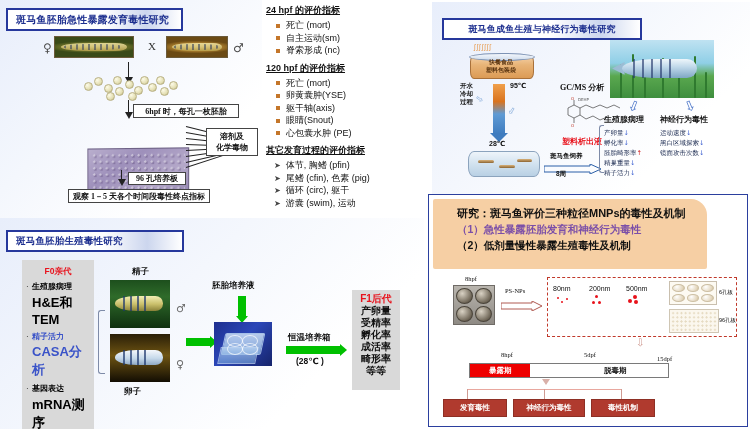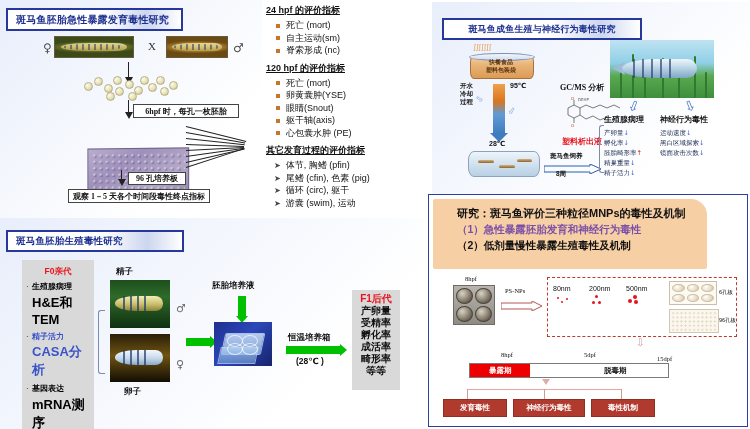--- a/index.html
+++ b/index.html
@@ -316,20 +316,24 @@
       <i class="fanline" style="left:0px;top:4px;width:62px;transform:rotate(14deg);"></i>
       <i class="fanline" style="left:0px;top:10px;width:60px;transform:rotate(10deg);"></i>
       <i class="fanline" style="left:0px;top:16px;width:59px;transform:rotate(6deg);"></i>
       <i class="fanline" style="left:0px;top:22px;width:58px;transform:rotate(2deg);"></i>
       <i class="fanline" style="left:0px;top:28px;width:58px;transform:rotate(-3deg);"></i>
       <i class="fanline" style="left:0px;top:34px;width:59px;transform:rotate(-8deg);"></i>
       <i class="fanline" style="left:0px;top:40px;width:60px;transform:rotate(-13deg);"></i>
       <i class="fanline" style="left:0px;top:45px;width:61px;transform:rotate(-18deg);"></i>
     </div>
 
+    <div class="abs labelbox" style="left:206px;top:128px;width:52px;height:28px;font-size:8px;flex-direction:column;line-height:11px;">
+      <span>溶剂及</span>
+      <span>化学毒物</span>
+    </div>
 
     <div class="abs vline" style="left:121px;top:170px;height:10px;"></div>
     <div class="abs arrow-down" style="left:117.5px;top:179px;"></div>
     <div class="abs labelbox" style="left:128px;top:172px;width:58px;height:13px;font-size:8px;">96 孔培养板</div>
 
     <div class="abs labelbox" style="left:68px;top:189px;width:142px;height:14px;font-size:8px;">观察 1－5 天各个时间段毒性终点指标</div>
 
     <div class="abs fridge" style="left:38px;top:142px;width:22px;height:62px;">
       <div class="door"></div>
       <div class="shelf" style="top:22px;"></div>
@@ -368,25 +372,25 @@
       <div class="b-item">
           <i class="b-sq"></i>
           <span>死亡 (mort)</span>
         </div>
       <div class="b-item">
           <i class="b-sq"></i>
           <span>卵黄囊肿(YSE)</span>
         </div>
       <div class="b-item">
           <i class="b-sq"></i>
+          <span>躯干轴(axis)</span>
+        </div>
+      <div class="b-item">
+          <i class="b-sq"></i>
           <span>眼睛(Snout)</span>
-        </div>
-      <div class="b-item">
-          <i class="b-sq"></i>
-          <span>躯干轴(axis)</span>
         </div>
       <div class="b-item">
           <i class="b-sq"></i>
           <span>心包囊水肿 (PE)</span>
         </div>
     </div>
     <div class="b-gap"></div>
     <div>
       <div class="b-head">其它发育过程的评价指标</div>
       <div class="b-item">
@@ -614,21 +618,21 @@
       <div class="f0-sub f0-purple">非靶向测序</div>
       <div class="f0-gap"></div>
       <div class="f0-li">
           <span class="dot">·</span>
           <span class="txt"><span>等等</span></span>
         </div>
     </div>
 
     <div class="brace" style="left:98px;top:92px;width:6px;height:62px;"></div>
 
-    <div class="abs sm-lab" style="left:116px;top:48px;">精子</div>
+    <div class="abs sm-lab" style="left:132px;top:48px;">精子</div>
     <div class="zfpic male" style="left:110px;top:62px;width:60px;height:48px;">
       <span class="zbody">
         <i class="zstripe" style="left:18%;"></i>
           <i class="zstripe" style="left:32%;"></i>
         <i class="zstripe" style="left:46%;"></i>
           <i class="zstripe" style="left:60%;"></i>
       </span>
     </div>
     <span class="abs big-sym" style="left:176px;top:84px;font-size:11px;">♂</span>
 

